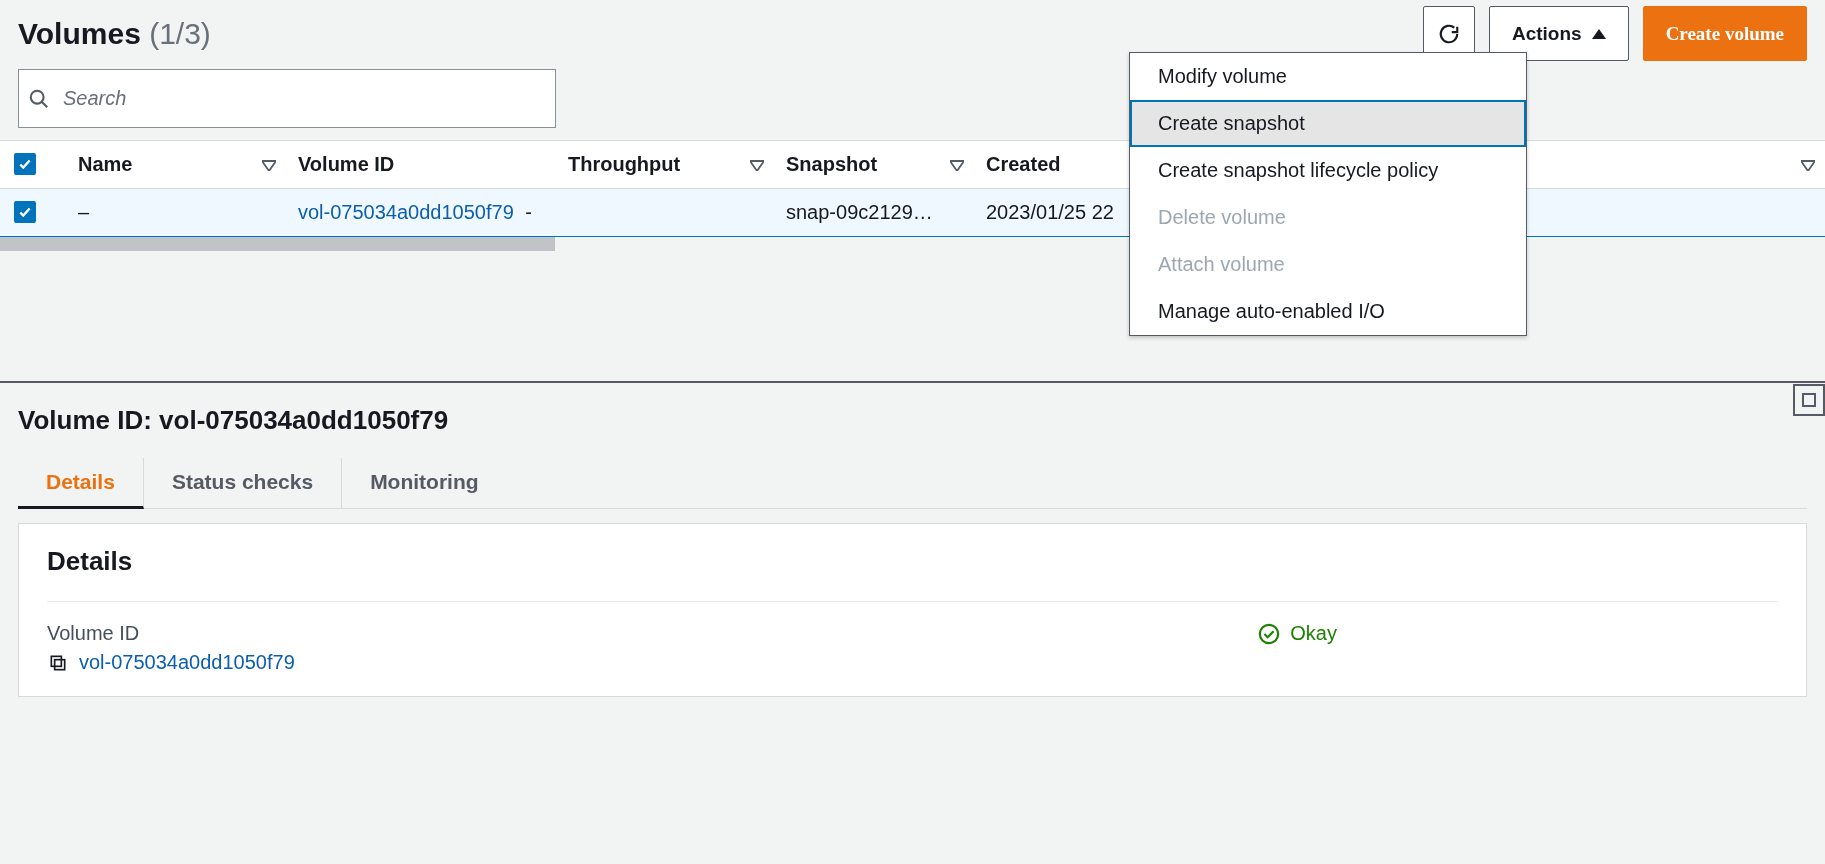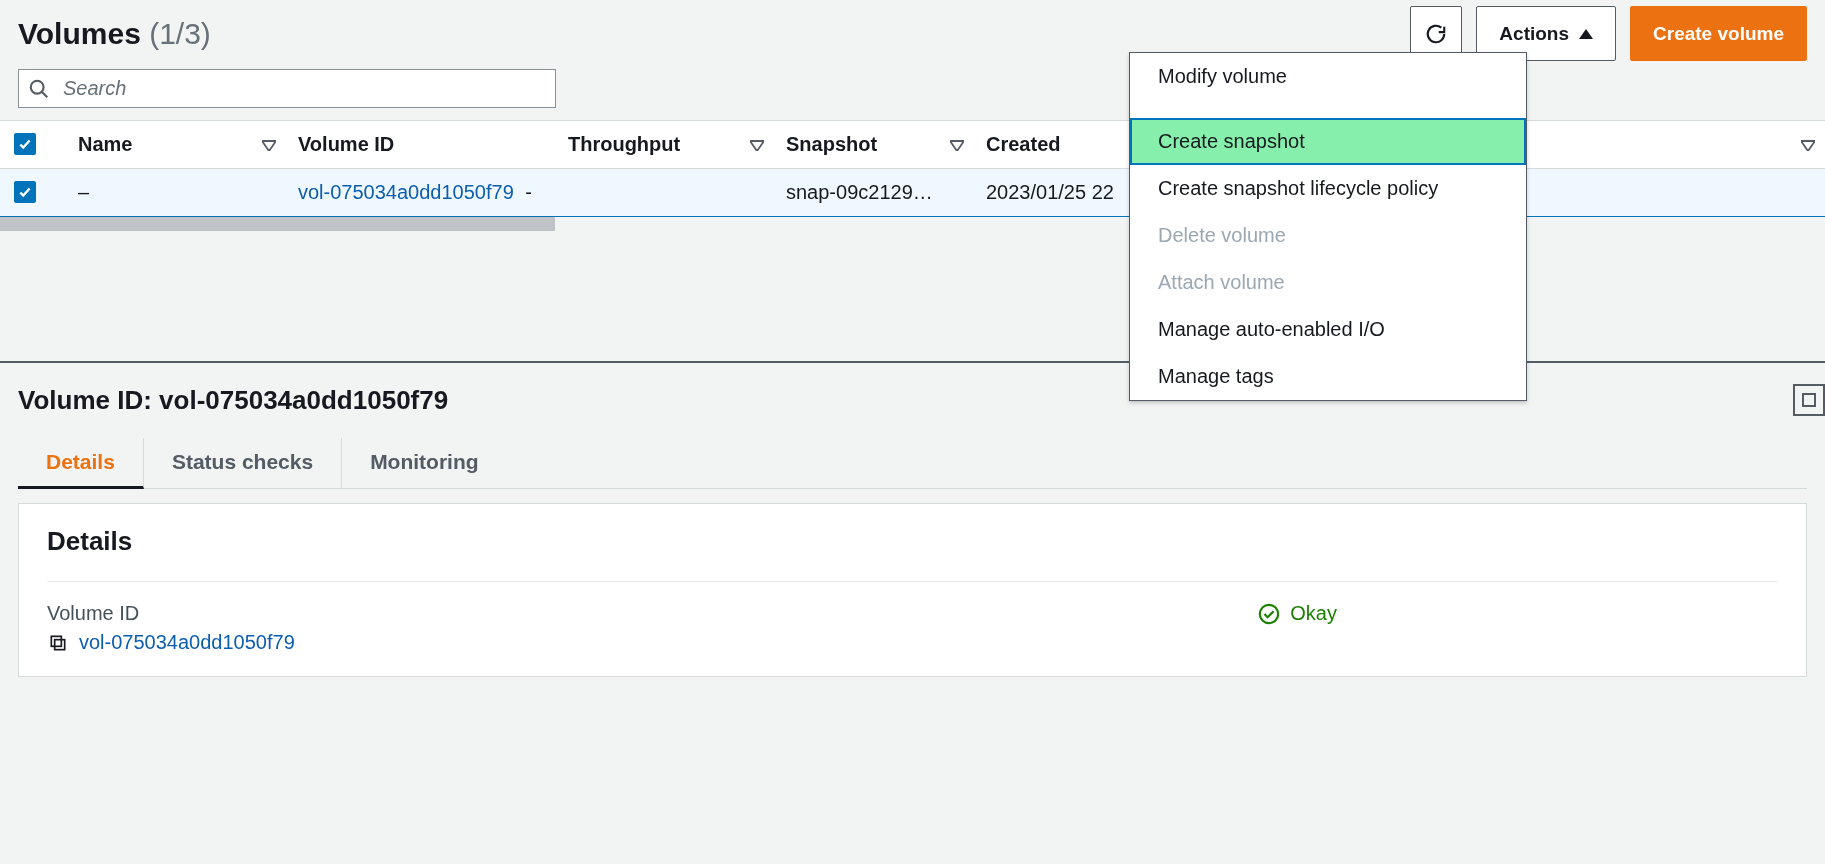--- a/index.html
+++ b/index.html
@@ -44,36 +44,37 @@
     align-items: center;
     gap: 10px;
     cursor: pointer;
     border-radius: 2px;
   }
   .btn-icon-only { padding: 0 14px; }
   .btn-primary {
     background: #ec7211;
     border-color: #ec7211;
     color: #fff;
+    font-family: Liberation Serif, serif;
   }
 
   .search-row { padding: 8px 18px 12px 18px; }
   .search-wrap {
     position: relative;
     width: 538px;
   }
   .search-wrap .icon {
     position: absolute;
     left: 10px; top: 50%;
     transform: translateY(-50%);
     color: #545b64;
   }
   .search-input {
     width: 100%;
-    height: 39px;
+    height: 59px;
     padding: 0 12px 0 44px;
     border: 1.5px solid #879196;
     font-size: 20px;
     font-style: italic;
     color: #555;
     background: #fff;
   }
   .search-input::placeholder { color: #687078; font-style: italic; }
 
   
@@ -150,24 +151,23 @@
   .actions-menu .item {
     padding: 12px 28px;
     font-size: 20px;
     cursor: pointer;
   }
   .actions-menu .item.disabled {
     color: #9ba7b1;
     cursor: default;
   }
   .actions-menu .item.hovered {
-    background: #86efac;
+    background: #e5e5e5;
     outline: 2px solid #0073bb;
     outline-offset: -2px;
-    margin-top: 18px;
   }
 
   
   .detail-panel {
     padding: 22px 18px 0 18px;
     background: #f2f3f3;
   }
   .detail-title {
     font-size: 26px;
     font-weight: 700;
@@ -267,21 +267,20 @@
       <span>Create volume</span>
     </button>
 
     <div class="actions-menu" id="actions-menu">
         <div class="item">Modify volume</div>
         <div class="item hovered">Create snapshot</div>
         <div class="item">Create snapshot lifecycle policy</div>
         <div class="item disabled">Delete volume</div>
         <div class="item disabled">Attach volume</div>
         <div class="item">Manage auto-enabled I/O</div>
-        <div class="item">Manage tags</div>
       </div>
   </div>
 </div>
 
 <div class="search-row">
   <div class="search-wrap">
     <span class="icon">
       <svg width="22" height="22" viewBox="0 0 24 24" fill="none" stroke="#545b64" stroke-width="2.3">
         <circle cx="10" cy="10" r="7"></circle>
           <line x1="21" y1="21" x2="15" y2="15"></line>

